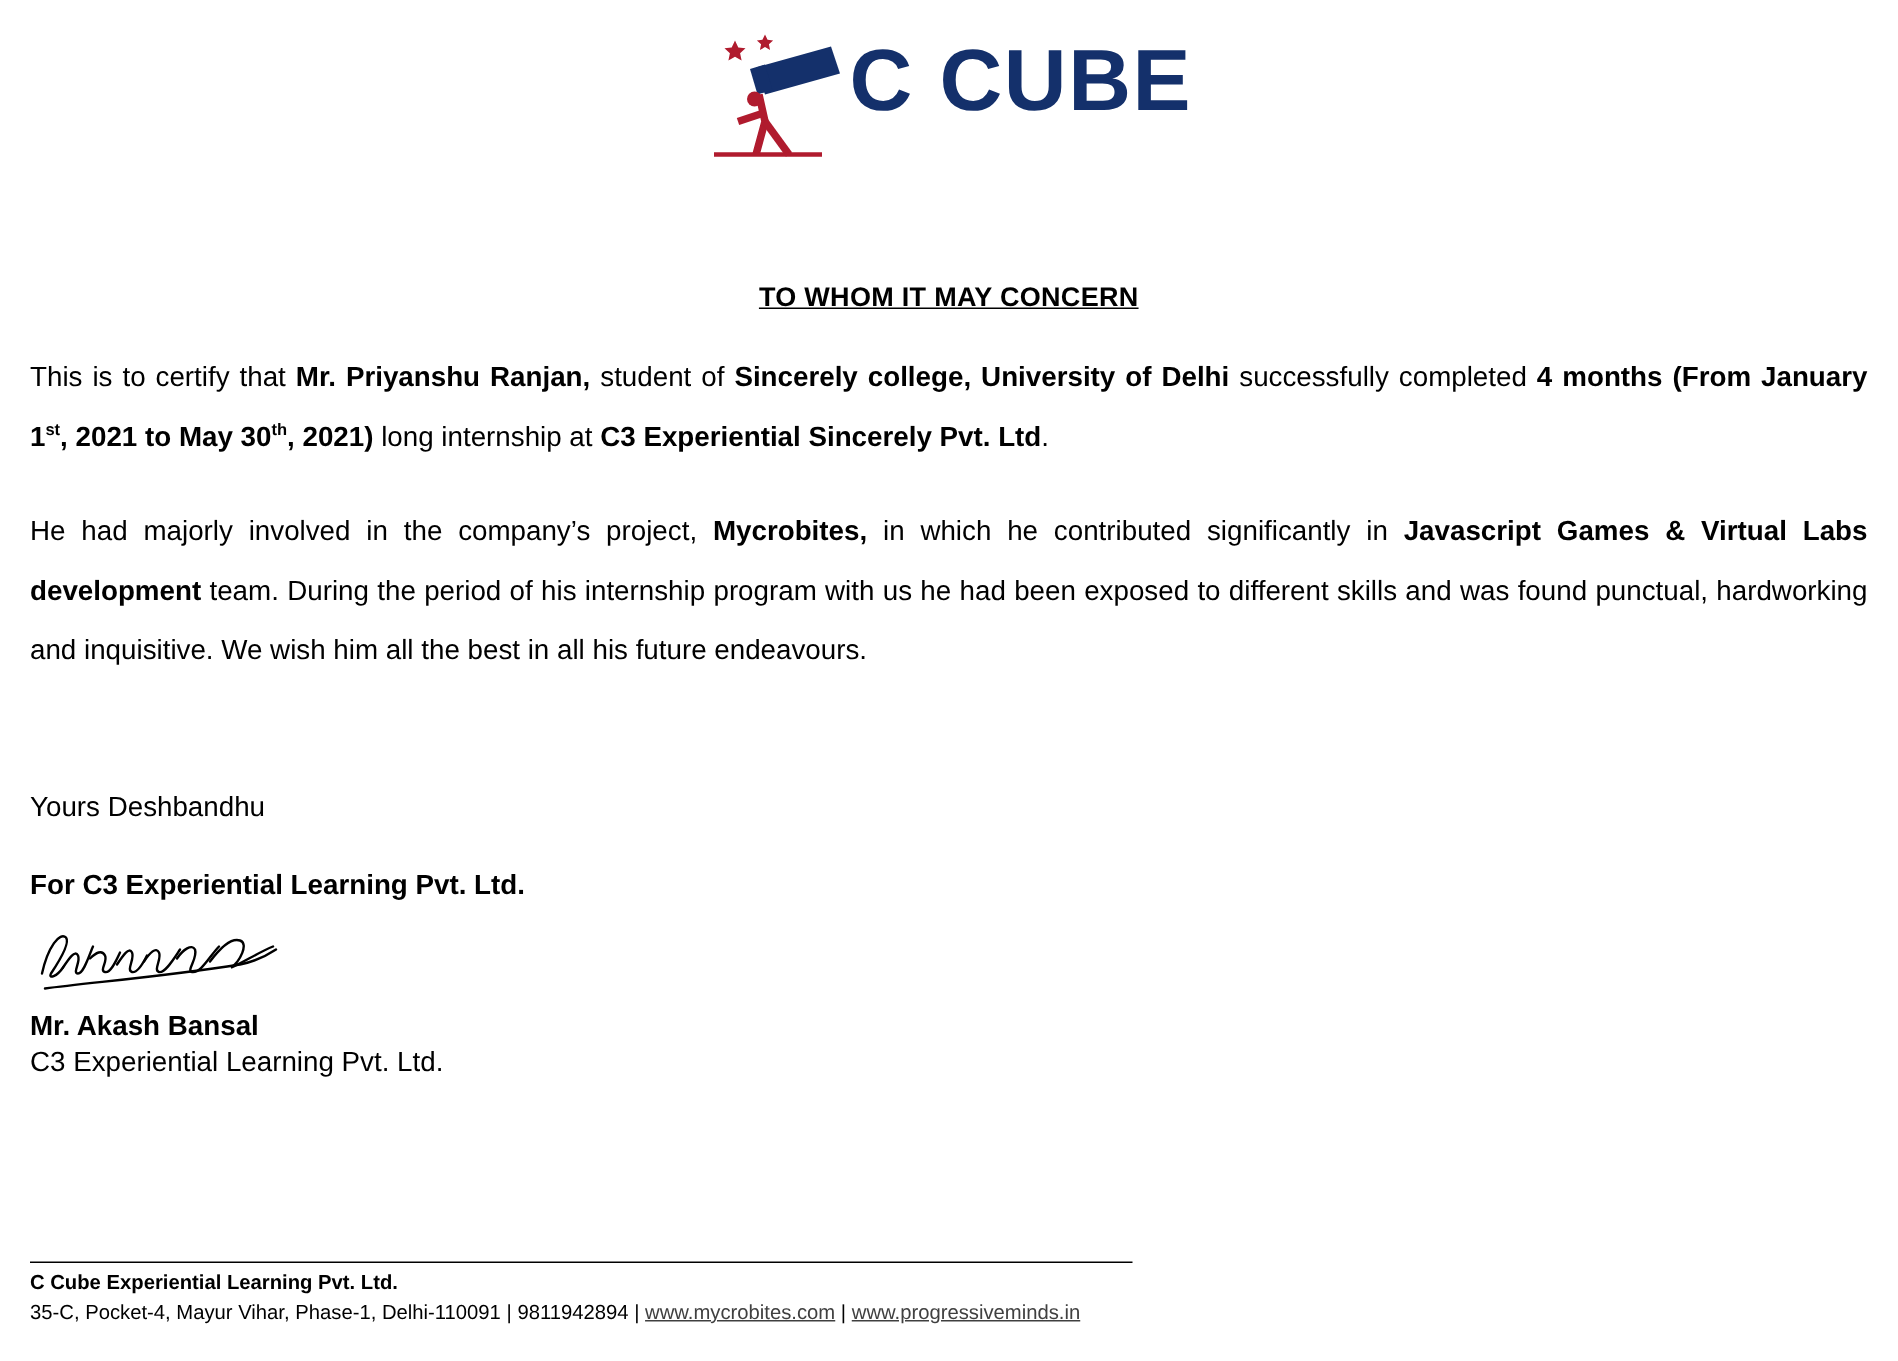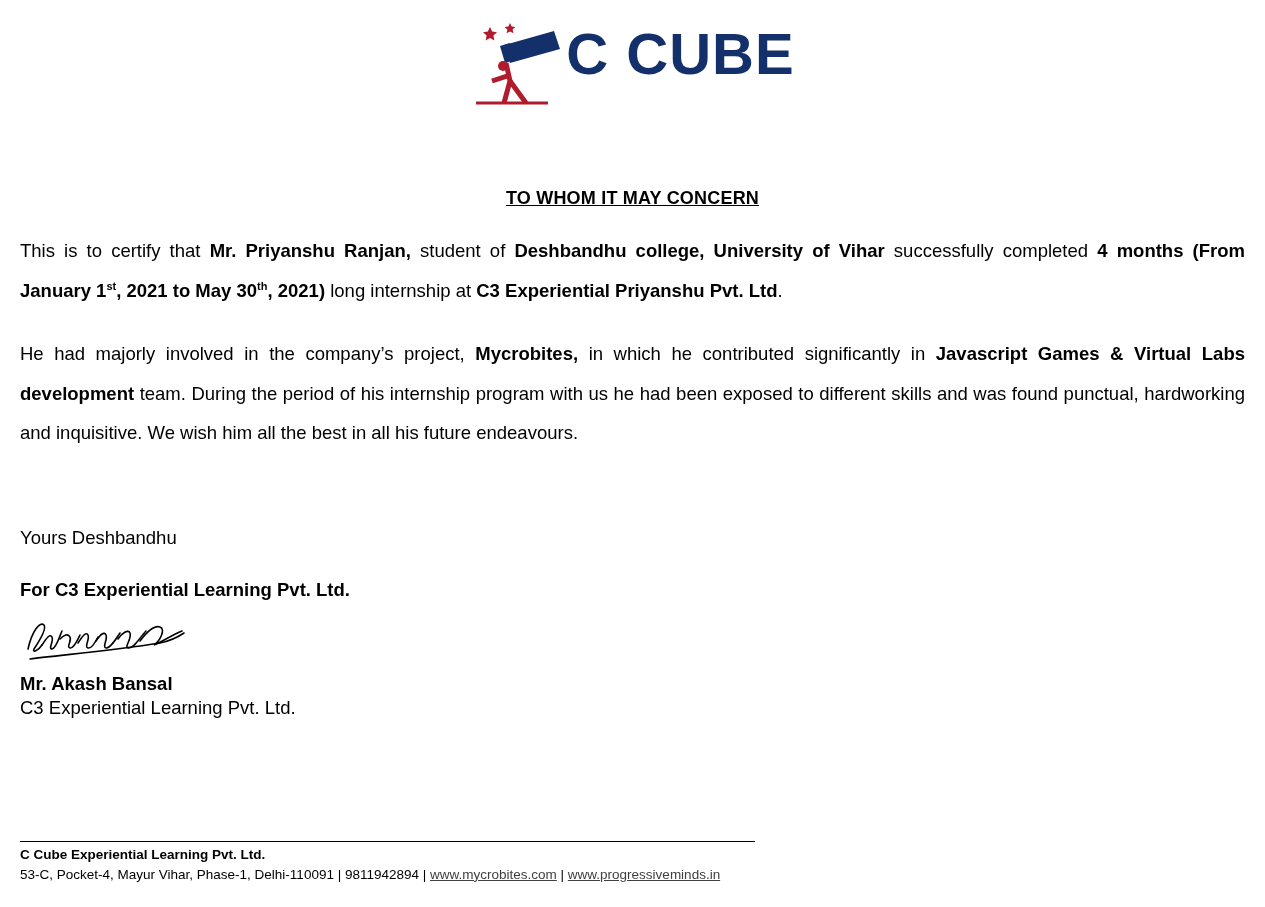--- a/index.html
+++ b/index.html
@@ -166,21 +166,21 @@
       </div>
       <div class="logo-text-wrap">
         <div class="logo-main">C CUBE</div>
       </div>
     </div>
   </div>
 
   <div class="title">TO WHOM IT MAY CONCERN</div>
 
   <p class="para p1">
-    <span>This is to certify that </span><b>Mr. Priyanshu Ranjan,</b><span> student of </span><b>Deshbandhu college, University of Vihar</b><span> successfully completed </span><b>4 months (From January 1</b><b><sup>st</sup></b><b>, 2021 to May 30</b><b><sup>th</sup></b><b>, 2021)</b><span> long internship at </span><b>C3 Experiential Priyanshu Pvt. Ltd</b><span>.</span>
+    <span>This is to certify that </span><b>Mr. Priyanshu Ranjan,</b><span> student of </span><b>Sincerely college, University of Delhi</b><span> successfully completed </span><b>4 months (From January 1</b><b><sup>st</sup></b><b>, 2021 to May 30</b><b><sup>th</sup></b><b>, 2021)</b><span> long internship at </span><b>C3 Experiential Sincerely Pvt. Ltd</b><span>.</span>
   </p>
 
   <p class="para p2">
     <span>He had majorly involved in the company’s project, </span><b>Mycrobites,</b><span> in which he contributed significantly in </span><b>Javascript Games &amp; Virtual Labs development</b><span> team. During the period of his internship program with us he had been exposed to different skills and was found punctual, hardworking and inquisitive. We wish him all the best in all his future endeavours.</span>
   </p>
 
   <div class="sincerely">Yours Deshbandhu</div>
   <div class="for-line">For C3 Experiential Learning Pvt. Ltd.</div>
 
   <div class="signature">
@@ -198,17 +198,17 @@
     </svg>
   </div>
 
   <div class="sig-name">Mr. Akash Bansal</div>
   <div class="sig-company">C3 Experiential Learning Pvt. Ltd.</div>
 
   <div class="footer">
     <div class="footer-rule"></div>
     <div class="footer-name">C Cube Experiential Learning Pvt. Ltd.</div>
     <div class="footer-addr">
-      <span>53-C, Pocket-4, Mayur Vihar, Phase-1, Delhi-110091</span><span> | </span><span>9811942894</span><span> | </span><a href="#">www.mycrobites.com</a><span> | </span><a href="#">www.progressiveminds.in</a>
+      <span>35-C, Pocket-4, Mayur Vihar, Phase-1, Delhi-110091</span><span> | </span><span>9811942894</span><span> | </span><a href="#">www.mycrobites.com</a><span> | </span><a href="#">www.progressiveminds.in</a>
     </div>
   </div>
 
 </div>
 
 </body></html>

